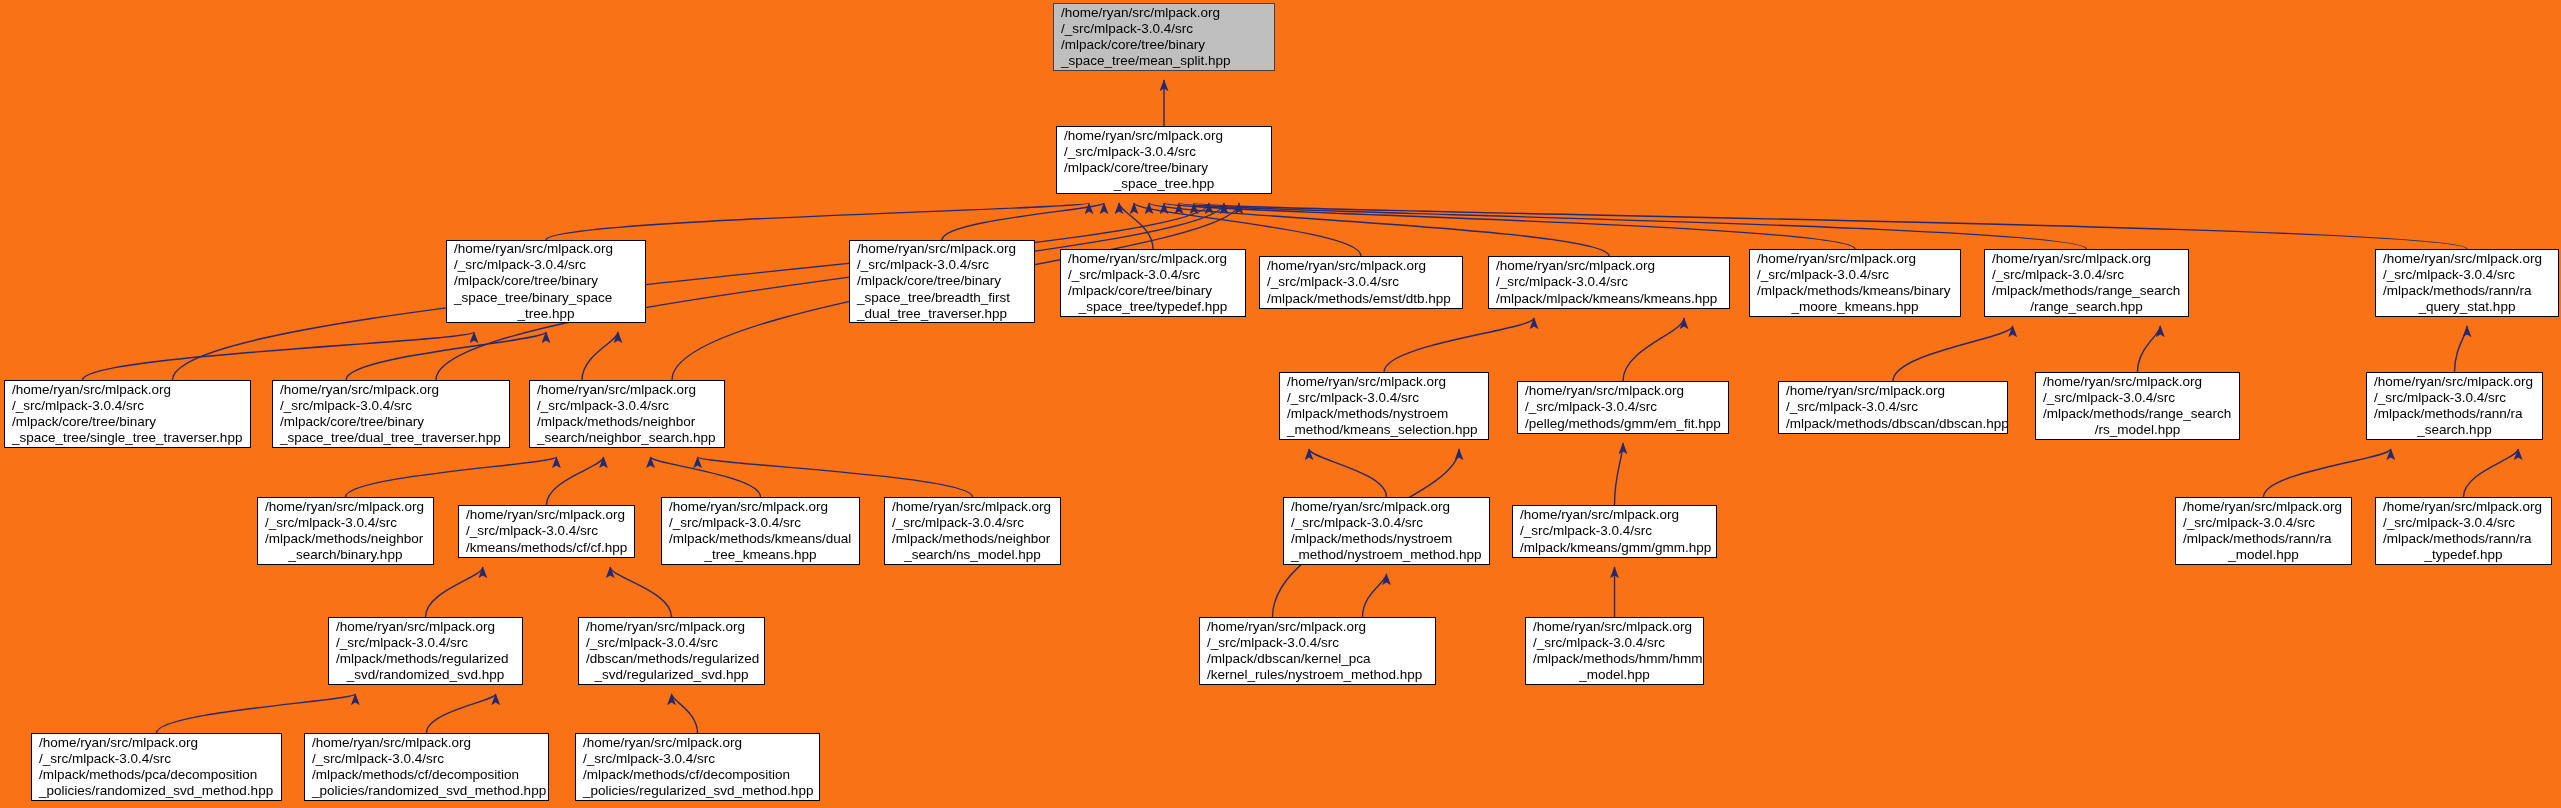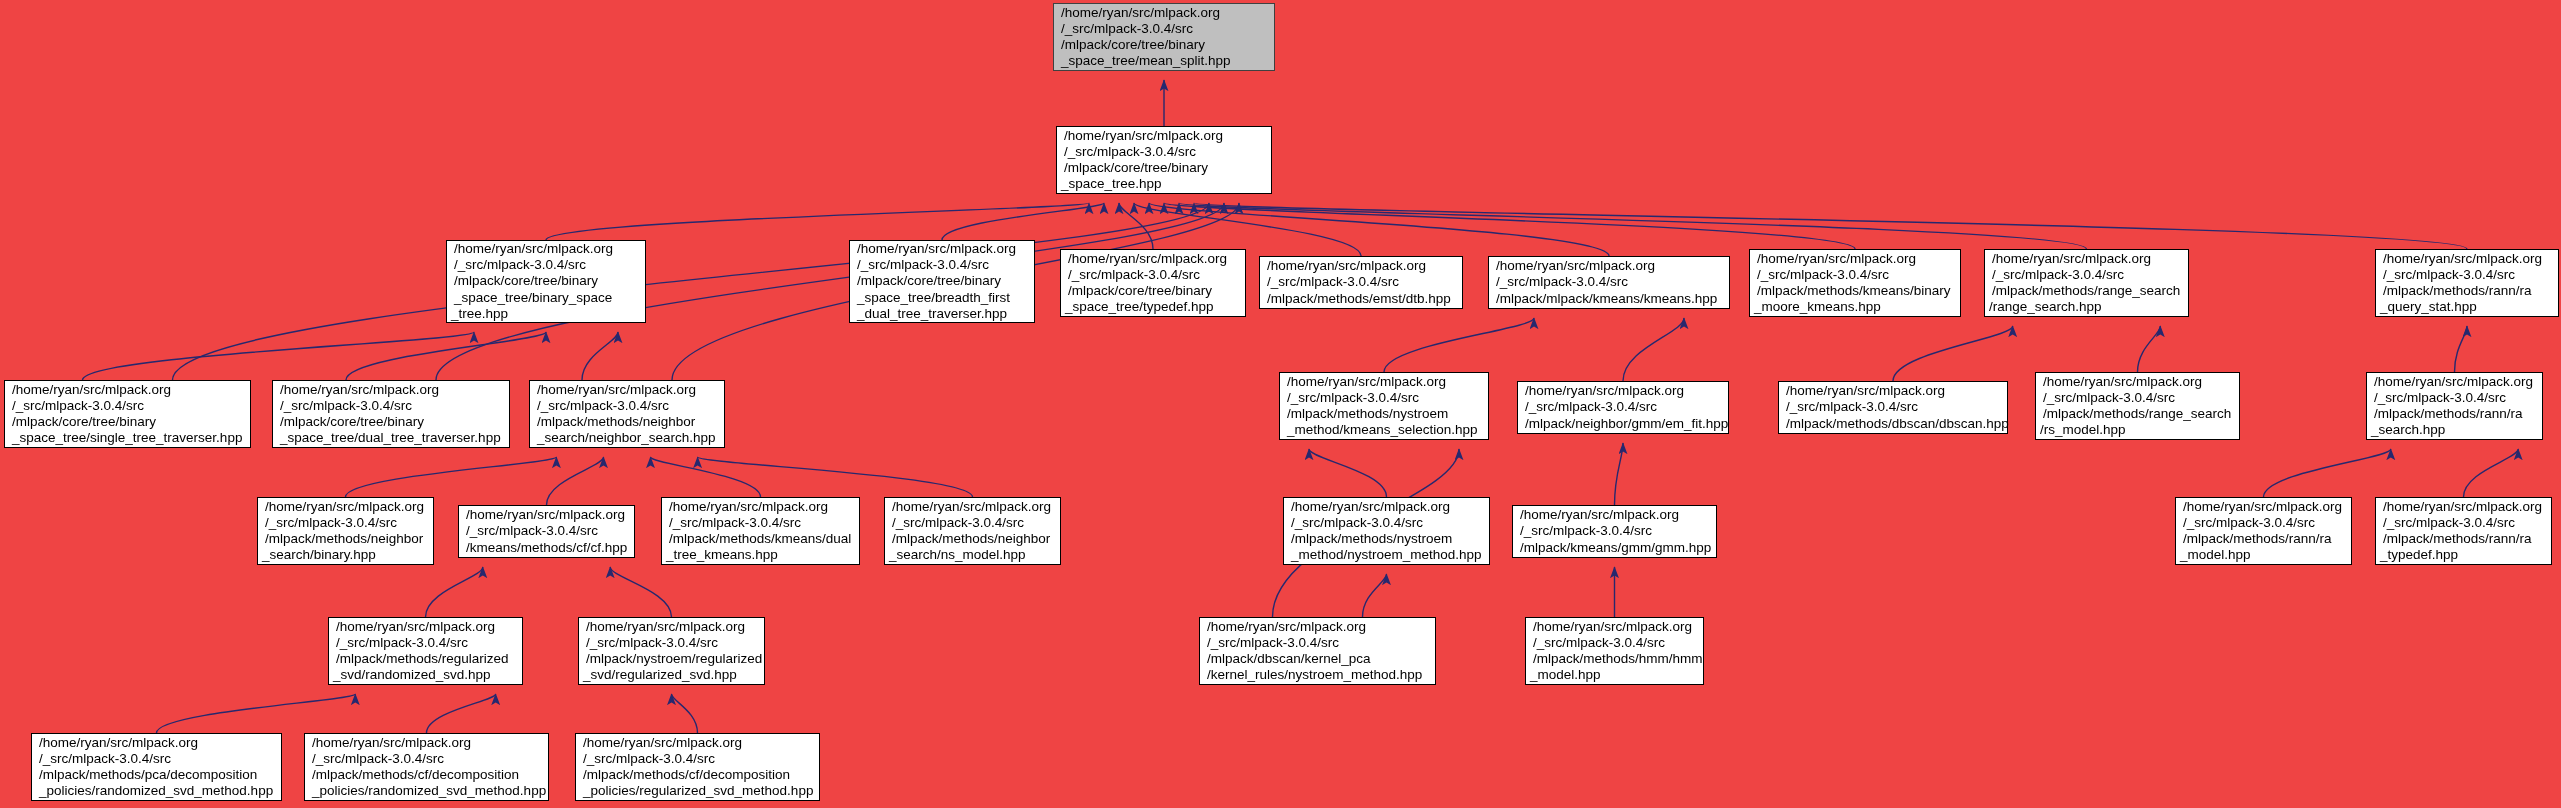--- a/index.html
+++ b/index.html
@@ -5,21 +5,21 @@
 <style>
   html, body {
     margin: 0;
     padding: 0;
     background: #ffffff;
   }
   #graph {
     position: relative;
     width: 2561px;
     height: 808px;
-    background: #ef4444;
+    background: #f97316;
     font-family: "Liberation Sans", sans-serif;
     overflow: hidden;
   }
   #edges {
     position: absolute;
     left: 0;
     top: 0;
     width: 2561px;
     height: 808px;
     pointer-events: none;
@@ -47,21 +47,21 @@
   }
   .node.thick {
     border: 1px solid #404040;
   }
   .node .ln {
     display: block;
     text-align: left;
     padding-left: 3px;
   }
   .node .ln.center {
-    text-align: left;
+    text-align: center;
     padding-left: 0;
   }
 </style>
 </head>
 <body>
 
 <div id="graph">
   <svg id="edges" viewBox="0 0 2561 808" xmlns="http://www.w3.org/2000/svg">
     <defs>
       <marker id="arrow" markerWidth="9" markerHeight="9" refX="8" refY="3.2" orient="auto" markerUnits="strokeWidth">
@@ -114,32 +114,32 @@
     <div class="node" style="left: 1060px; top: 249px; width: 186px; height: 68px;"><span class="ln">/home/ryan/src/mlpack.org</span><span class="ln">/_src/mlpack-3.0.4/src</span><span class="ln">/mlpack/core/tree/binary</span><span class="ln center">_space_tree/typedef.hpp</span></div>
     <div class="node" style="left: 1259px; top: 256px; width: 204px; height: 53px;"><span class="ln">/home/ryan/src/mlpack.org</span><span class="ln">/_src/mlpack-3.0.4/src</span><span class="ln">/mlpack/methods/emst/dtb.hpp</span></div>
     <div class="node" style="left: 1488px; top: 256px; width: 242px; height: 53px;"><span class="ln">/home/ryan/src/mlpack.org</span><span class="ln">/_src/mlpack-3.0.4/src</span><span class="ln">/mlpack/mlpack/kmeans/kmeans.hpp</span></div>
     <div class="node" style="left: 1749px; top: 249px; width: 212px; height: 68px;"><span class="ln">/home/ryan/src/mlpack.org</span><span class="ln">/_src/mlpack-3.0.4/src</span><span class="ln">/mlpack/methods/kmeans/binary</span><span class="ln center">_moore_kmeans.hpp</span></div>
     <div class="node" style="left: 1984px; top: 249px; width: 205px; height: 68px;"><span class="ln">/home/ryan/src/mlpack.org</span><span class="ln">/_src/mlpack-3.0.4/src</span><span class="ln">/mlpack/methods/range_search</span><span class="ln center">/range_search.hpp</span></div>
     <div class="node" style="left: 2375px; top: 249px; width: 184px; height: 68px;"><span class="ln">/home/ryan/src/mlpack.org</span><span class="ln">/_src/mlpack-3.0.4/src</span><span class="ln">/mlpack/methods/rann/ra</span><span class="ln center">_query_stat.hpp</span></div>
     <div class="node" style="left: 4px; top: 380px; width: 247px; height: 68px;"><span class="ln">/home/ryan/src/mlpack.org</span><span class="ln">/_src/mlpack-3.0.4/src</span><span class="ln">/mlpack/core/tree/binary</span><span class="ln">_space_tree/single_tree_traverser.hpp</span></div>
     <div class="node" style="left: 272px; top: 380px; width: 238px; height: 68px;"><span class="ln">/home/ryan/src/mlpack.org</span><span class="ln">/_src/mlpack-3.0.4/src</span><span class="ln">/mlpack/core/tree/binary</span><span class="ln">_space_tree/dual_tree_traverser.hpp</span></div>
     <div class="node" style="left: 529px; top: 380px; width: 196px; height: 68px;"><span class="ln">/home/ryan/src/mlpack.org</span><span class="ln">/_src/mlpack-3.0.4/src</span><span class="ln">/mlpack/methods/neighbor</span><span class="ln">_search/neighbor_search.hpp</span></div>
     <div class="node" style="left: 1279px; top: 372px; width: 210px; height: 68px;"><span class="ln">/home/ryan/src/mlpack.org</span><span class="ln">/_src/mlpack-3.0.4/src</span><span class="ln">/mlpack/methods/nystroem</span><span class="ln">_method/kmeans_selection.hpp</span></div>
-    <div class="node" style="left: 1517px; top: 381px; width: 212px; height: 53px;"><span class="ln">/home/ryan/src/mlpack.org</span><span class="ln">/_src/mlpack-3.0.4/src</span><span class="ln">/mlpack/neighbor/gmm/em_fit.hpp</span></div>
+    <div class="node" style="left: 1517px; top: 381px; width: 212px; height: 53px;"><span class="ln">/home/ryan/src/mlpack.org</span><span class="ln">/_src/mlpack-3.0.4/src</span><span class="ln">/pelleg/methods/gmm/em_fit.hpp</span></div>
     <div class="node" style="left: 1778px; top: 381px; width: 230px; height: 53px;"><span class="ln">/home/ryan/src/mlpack.org</span><span class="ln">/_src/mlpack-3.0.4/src</span><span class="ln">/mlpack/methods/dbscan/dbscan.hpp</span></div>
     <div class="node" style="left: 2035px; top: 372px; width: 205px; height: 68px;"><span class="ln">/home/ryan/src/mlpack.org</span><span class="ln">/_src/mlpack-3.0.4/src</span><span class="ln">/mlpack/methods/range_search</span><span class="ln center">/rs_model.hpp</span></div>
     <div class="node" style="left: 2366px; top: 372px; width: 177px; height: 68px;"><span class="ln">/home/ryan/src/mlpack.org</span><span class="ln">/_src/mlpack-3.0.4/src</span><span class="ln">/mlpack/methods/rann/ra</span><span class="ln center">_search.hpp</span></div>
     <div class="node" style="left: 257px; top: 497px; width: 177px; height: 68px;"><span class="ln">/home/ryan/src/mlpack.org</span><span class="ln">/_src/mlpack-3.0.4/src</span><span class="ln">/mlpack/methods/neighbor</span><span class="ln center">_search/binary.hpp</span></div>
     <div class="node" style="left: 458px; top: 505px; width: 177px; height: 53px;"><span class="ln">/home/ryan/src/mlpack.org</span><span class="ln">/_src/mlpack-3.0.4/src</span><span class="ln">/kmeans/methods/cf/cf.hpp</span></div>
     <div class="node" style="left: 661px; top: 497px; width: 199px; height: 68px;"><span class="ln">/home/ryan/src/mlpack.org</span><span class="ln">/_src/mlpack-3.0.4/src</span><span class="ln">/mlpack/methods/kmeans/dual</span><span class="ln center">_tree_kmeans.hpp</span></div>
     <div class="node" style="left: 884px; top: 497px; width: 177px; height: 68px;"><span class="ln">/home/ryan/src/mlpack.org</span><span class="ln">/_src/mlpack-3.0.4/src</span><span class="ln">/mlpack/methods/neighbor</span><span class="ln center">_search/ns_model.hpp</span></div>
     <div class="node" style="left: 1283px; top: 497px; width: 207px; height: 68px;"><span class="ln">/home/ryan/src/mlpack.org</span><span class="ln">/_src/mlpack-3.0.4/src</span><span class="ln">/mlpack/methods/nystroem</span><span class="ln">_method/nystroem_method.hpp</span></div>
     <div class="node" style="left: 1512px; top: 505px; width: 205px; height: 53px;"><span class="ln">/home/ryan/src/mlpack.org</span><span class="ln">/_src/mlpack-3.0.4/src</span><span class="ln">/mlpack/kmeans/gmm/gmm.hpp</span></div>
     <div class="node" style="left: 2175px; top: 497px; width: 177px; height: 68px;"><span class="ln">/home/ryan/src/mlpack.org</span><span class="ln">/_src/mlpack-3.0.4/src</span><span class="ln">/mlpack/methods/rann/ra</span><span class="ln center">_model.hpp</span></div>
     <div class="node" style="left: 2375px; top: 497px; width: 177px; height: 68px;"><span class="ln">/home/ryan/src/mlpack.org</span><span class="ln">/_src/mlpack-3.0.4/src</span><span class="ln">/mlpack/methods/rann/ra</span><span class="ln center">_typedef.hpp</span></div>
     <div class="node" style="left: 328px; top: 617px; width: 195px; height: 68px;"><span class="ln">/home/ryan/src/mlpack.org</span><span class="ln">/_src/mlpack-3.0.4/src</span><span class="ln">/mlpack/methods/regularized</span><span class="ln center">_svd/randomized_svd.hpp</span></div>
-    <div class="node" style="left: 578px; top: 617px; width: 187px; height: 68px;"><span class="ln">/home/ryan/src/mlpack.org</span><span class="ln">/_src/mlpack-3.0.4/src</span><span class="ln">/mlpack/nystroem/regularized</span><span class="ln center">_svd/regularized_svd.hpp</span></div>
+    <div class="node" style="left: 578px; top: 617px; width: 187px; height: 68px;"><span class="ln">/home/ryan/src/mlpack.org</span><span class="ln">/_src/mlpack-3.0.4/src</span><span class="ln">/dbscan/methods/regularized</span><span class="ln center">_svd/regularized_svd.hpp</span></div>
     <div class="node" style="left: 1199px; top: 617px; width: 237px; height: 68px;"><span class="ln">/home/ryan/src/mlpack.org</span><span class="ln">/_src/mlpack-3.0.4/src</span><span class="ln">/mlpack/dbscan/kernel_pca</span><span class="ln">/kernel_rules/nystroem_method.hpp</span></div>
     <div class="node" style="left: 1525px; top: 617px; width: 179px; height: 68px;"><span class="ln">/home/ryan/src/mlpack.org</span><span class="ln">/_src/mlpack-3.0.4/src</span><span class="ln">/mlpack/methods/hmm/hmm</span><span class="ln center">_model.hpp</span></div>
     <div class="node" style="left: 31px; top: 733px; width: 251px; height: 68px;"><span class="ln">/home/ryan/src/mlpack.org</span><span class="ln">/_src/mlpack-3.0.4/src</span><span class="ln">/mlpack/methods/pca/decomposition</span><span class="ln">_policies/randomized_svd_method.hpp</span></div>
     <div class="node" style="left: 304px; top: 733px; width: 245px; height: 68px;"><span class="ln">/home/ryan/src/mlpack.org</span><span class="ln">/_src/mlpack-3.0.4/src</span><span class="ln">/mlpack/methods/cf/decomposition</span><span class="ln">_policies/randomized_svd_method.hpp</span></div>
     <div class="node" style="left: 575px; top: 733px; width: 245px; height: 68px;"><span class="ln">/home/ryan/src/mlpack.org</span><span class="ln">/_src/mlpack-3.0.4/src</span><span class="ln">/mlpack/methods/cf/decomposition</span><span class="ln">_policies/regularized_svd_method.hpp</span></div>
   </div>
 
 </body></html>

